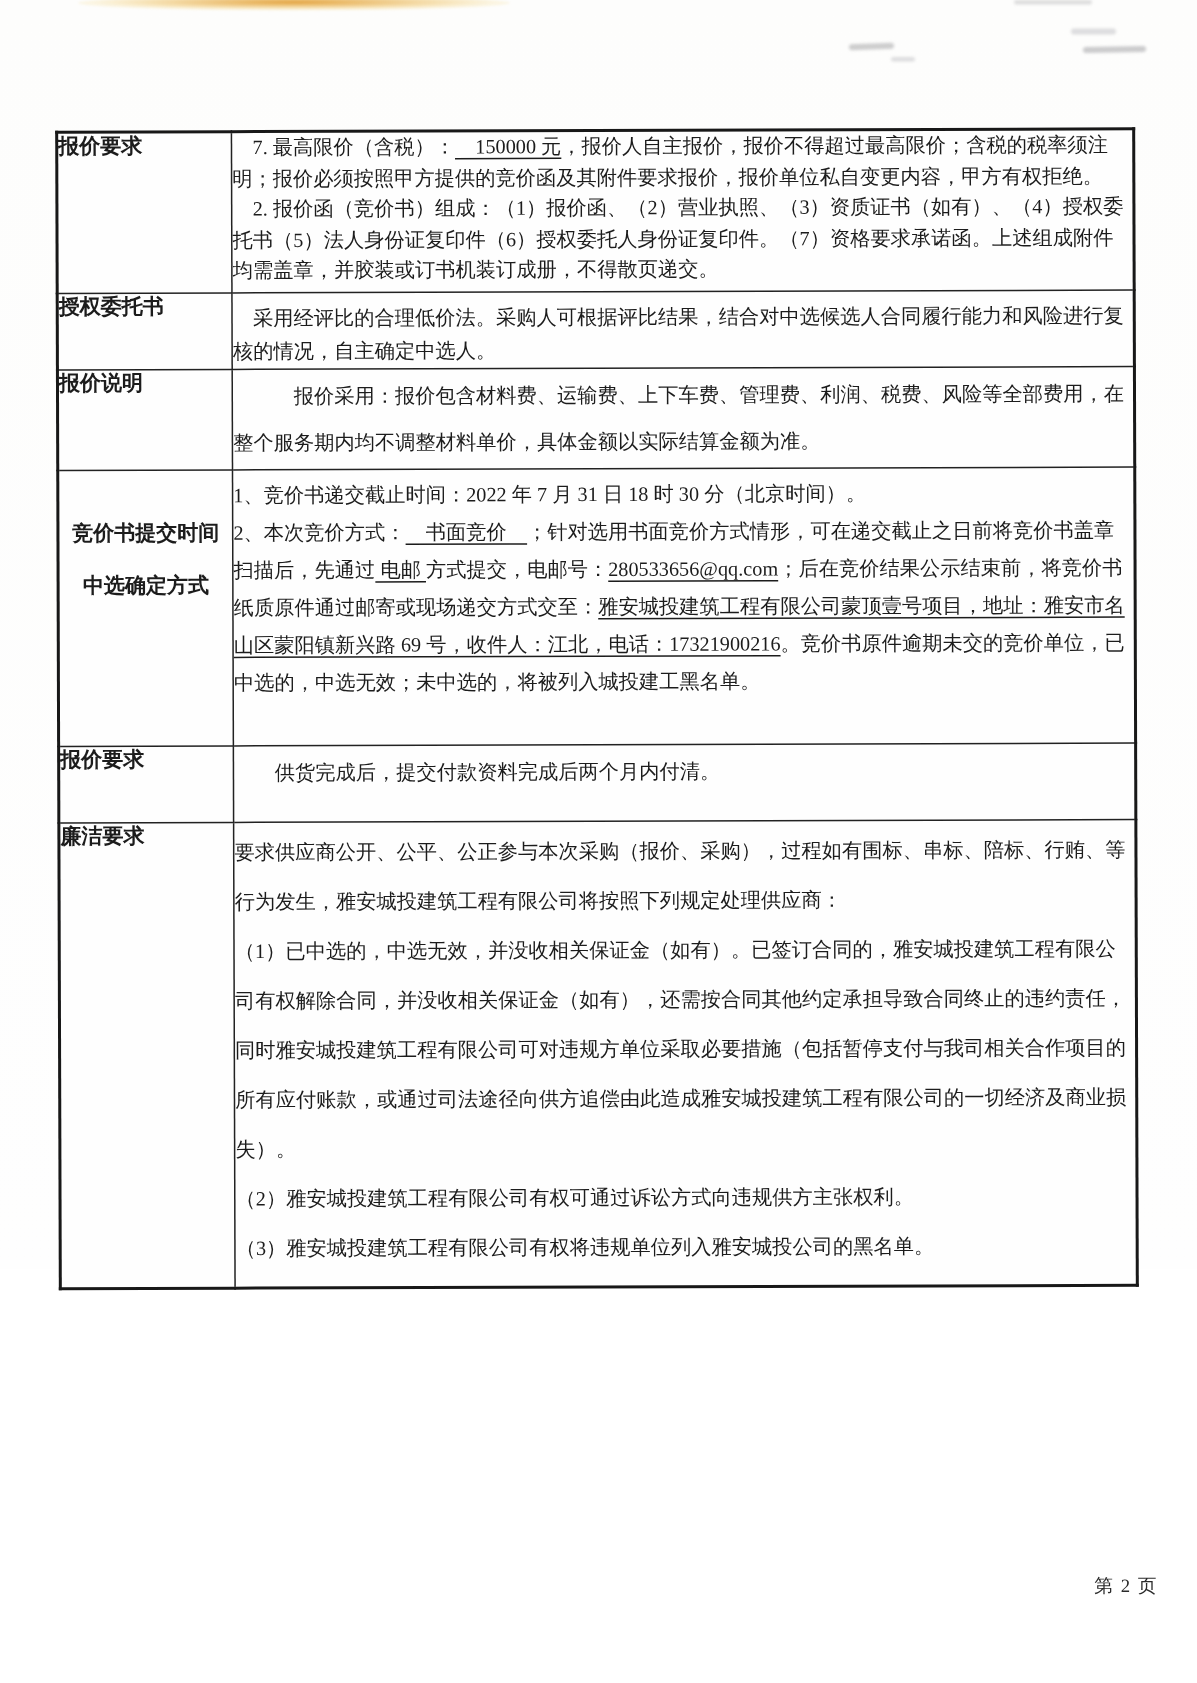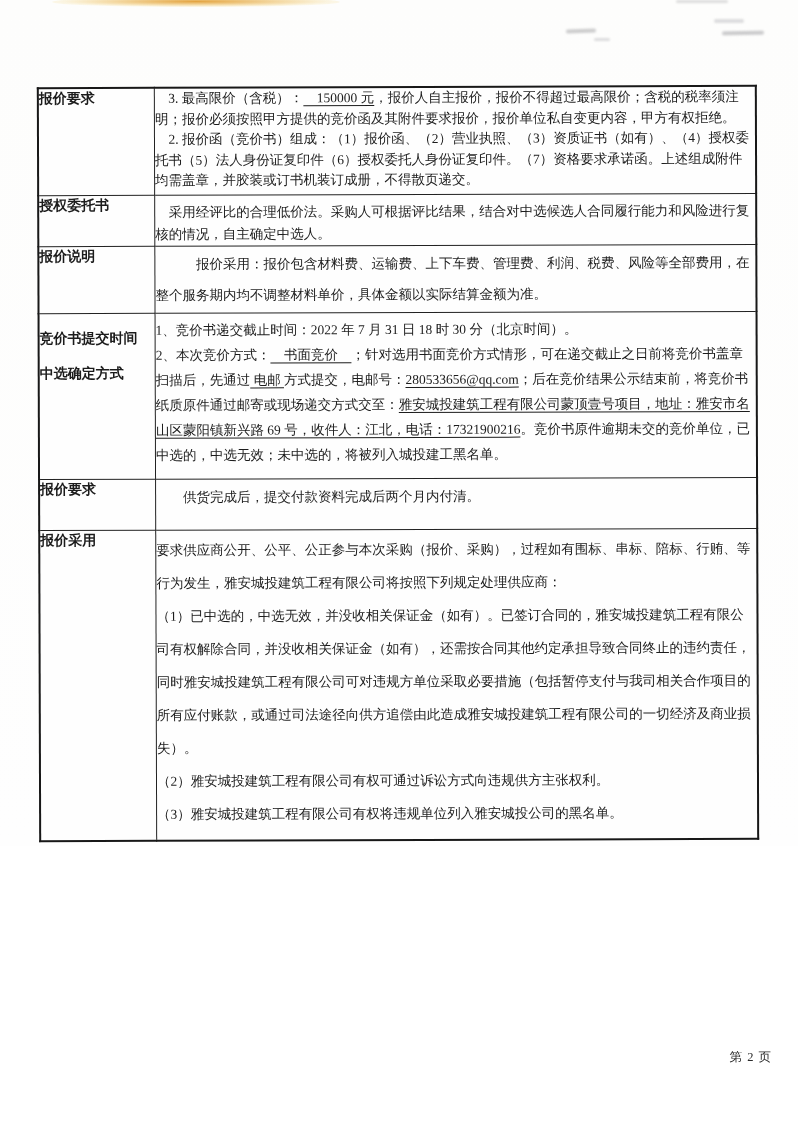--- a/index.html
+++ b/index.html
@@ -60,21 +60,21 @@
     font-size:13.5px;
   }
   p.para{margin:0;}
   .u{text-decoration:underline;text-underline-offset:3px;text-decoration-thickness:1px;}
 
   
   tr.r1 td{height:106px;} tr.r1 .content-cell{line-height:20.5px;}
   tr.r2 td{height:42px;}  tr.r2 .content-cell{line-height:22px;padding-top:6px;}
   tr.r3 td{height:64px;}  tr.r3 .content-cell{line-height:31px;padding-top:2px;}
   tr.r4 td{height:150px;} tr.r4 .content-cell{line-height:25px;padding-top:4px;}
-  tr.r4 td.label-cell{vertical-align:top;padding-top:15px;}
+  tr.r4 td.label-cell{vertical-align:top;padding-top:33px;text-align:center;}
   tr.r4 .label-line + .label-line{margin-top:15px;}
   tr.r5 td{height:43px;}  tr.r5 .content-cell{line-height:22px;padding-top:7px;}
   tr.r6 td{height:306px;} tr.r6 .content-cell{line-height:33px;padding-top:3px;}
 
   
   .footer{
     position:absolute;left:0;top:1049px;width:772px;
     text-align:right;
     font-size:12.5px;
     letter-spacing:1px;
@@ -93,21 +93,21 @@
   <div class="artifact smudge-d"></div>
   <div class="artifact smudge-e"></div>
 
   <table class="doc">
     <tbody>
       <tr class="r1">
         <td class="label-cell">
             <div class="label-line">报价要求</div>
           </td>
         <td class="content-cell">
-            <p class="para"><span class="">　3. 最高限价（含税）：</span><span class="u">　150000 元</span><span class="">，报价人自主报价，报价不得超过最高限价；含税的税率须注明；报价必须按照甲方提供的竞价函及其附件要求报价，报价单位私自变更内容，甲方有权拒绝。</span></p>
+            <p class="para"><span class="">　7. 最高限价（含税）：</span><span class="u">　150000 元</span><span class="">，报价人自主报价，报价不得超过最高限价；含税的税率须注明；报价必须按照甲方提供的竞价函及其附件要求报价，报价单位私自变更内容，甲方有权拒绝。</span></p>
             <p class="para"><span class="">　2. 报价函（竞价书）组成：（1）报价函、（2）营业执照、（3）资质证书（如有）、（4）授权委托书（5）法人身份证复印件（6）授权委托人身份证复印件。（7）资格要求承诺函。上述组成附件均需盖章，并胶装或订书机装订成册，不得散页递交。</span></p>
           </td>
       </tr>
       <tr class="r2">
         <td class="label-cell">
             <div class="label-line">授权委托书</div>
           </td>
         <td class="content-cell">
             <p class="para"><span class="">　采用经评比的合理低价法。采购人可根据评比结果，结合对中选候选人合同履行能力和风险进行复核的情况，自主确定中选人。</span></p>
           </td>
@@ -133,21 +133,21 @@
       <tr class="r5">
         <td class="label-cell">
             <div class="label-line">报价要求</div>
           </td>
         <td class="content-cell">
             <p class="para"><span class="">　　供货完成后，提交付款资料完成后两个月内付清。</span></p>
           </td>
       </tr>
       <tr class="r6">
         <td class="label-cell">
-            <div class="label-line">报价采用</div>
+            <div class="label-line">廉洁要求</div>
           </td>
         <td class="content-cell">
             <p class="para"><span class="">要求供应商公开、公平、公正参与本次采购（报价、采购），过程如有围标、串标、陪标、行贿、等行为发生，雅安城投建筑工程有限公司将按照下列规定处理供应商：</span></p>
             <p class="para"><span class="">（1）已中选的，中选无效，并没收相关保证金（如有）。已签订合同的，雅安城投建筑工程有限公司有权解除合同，并没收相关保证金（如有），还需按合同其他约定承担导致合同终止的违约责任，同时雅安城投建筑工程有限公司可对违规方单位采取必要措施（包括暂停支付与我司相关合作项目的所有应付账款，或通过司法途径向供方追偿由此造成雅安城投建筑工程有限公司的一切经济及商业损失）。</span></p>
             <p class="para"><span class="">（2）雅安城投建筑工程有限公司有权可通过诉讼方式向违规供方主张权利。</span></p>
             <p class="para"><span class="">（3）雅安城投建筑工程有限公司有权将违规单位列入雅安城投公司的黑名单。</span></p>
           </td>
       </tr>
     </tbody>
   </table>

